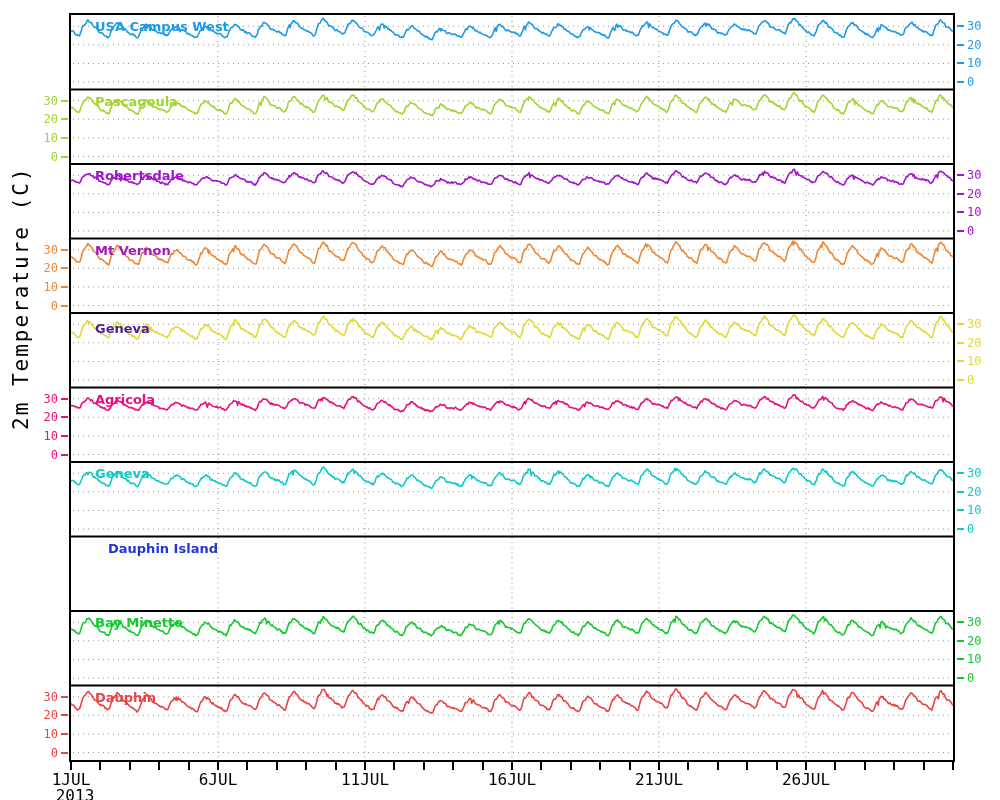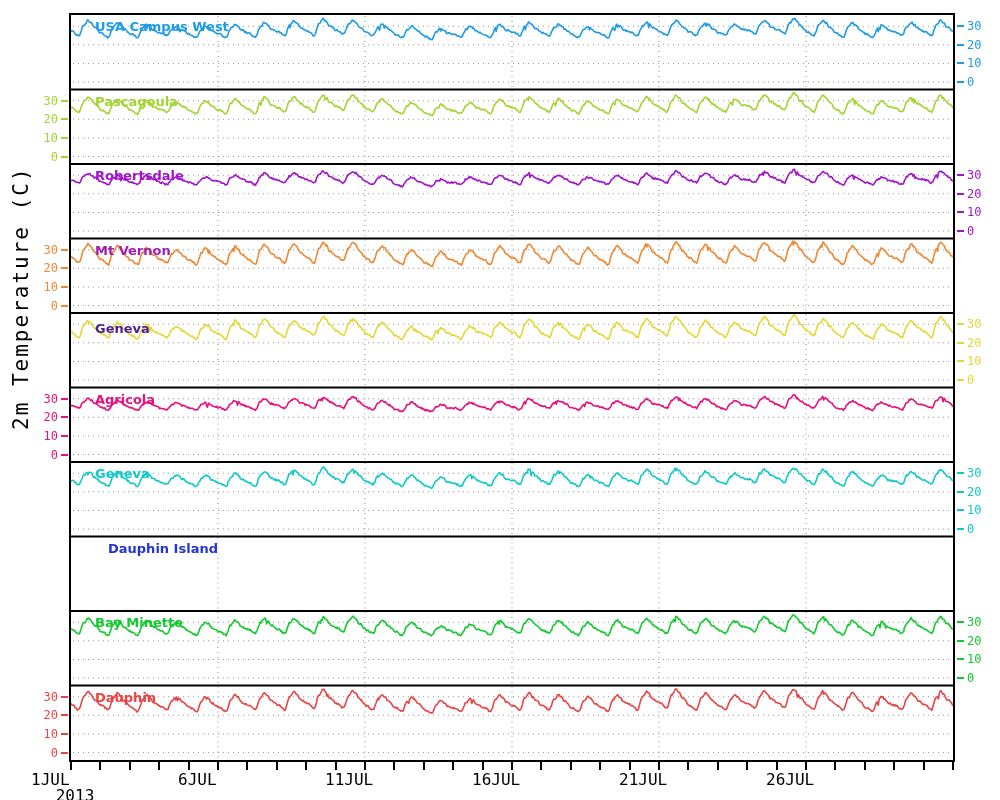--- a/index.html
+++ b/index.html
@@ -10,21 +10,21 @@
   #plot-area svg{display:block;}
   .y-axis-title{position:absolute;left:-62px;top:415px;transform:rotate(-90deg);
                 transform-origin:left top;white-space:nowrap;font-size:21px;color:#000;
                 letter-spacing:2px;font-family:"DejaVu Sans Mono",monospace;}
   .station-label{position:absolute;font-family:"DejaVu Sans",sans-serif;font-weight:bold;
                  font-size:13px;line-height:17px;white-space:nowrap;}
   .y-tick{position:absolute;font-size:12px;line-height:16px;font-family:"DejaVu Sans Mono",monospace;}
   .y-tick.left{width:36px;text-align:right;}
   .tick-dash{position:absolute;height:2px;width:7px;}
   .x-tick{position:absolute;width:2px;height:8px;background:#000;top:762px;}
-  .x-label{position:absolute;top:772px;width:80px;text-align:left;font-size:16px;
+  .x-label{position:absolute;top:772px;width:80px;text-align:center;font-size:16px;
            line-height:16px;color:#000;font-family:"DejaVu Sans Mono",monospace;}
   .year-label{position:absolute;top:788px;width:80px;text-align:center;font-size:16px;
               line-height:16px;color:#000;font-family:"DejaVu Sans Mono",monospace;}
 </style>
 </head>
 <body>
 
 <div id="app">
   <div id="plot-area">
     <span class="y-axis-title">2m Temperature (C)</span>

